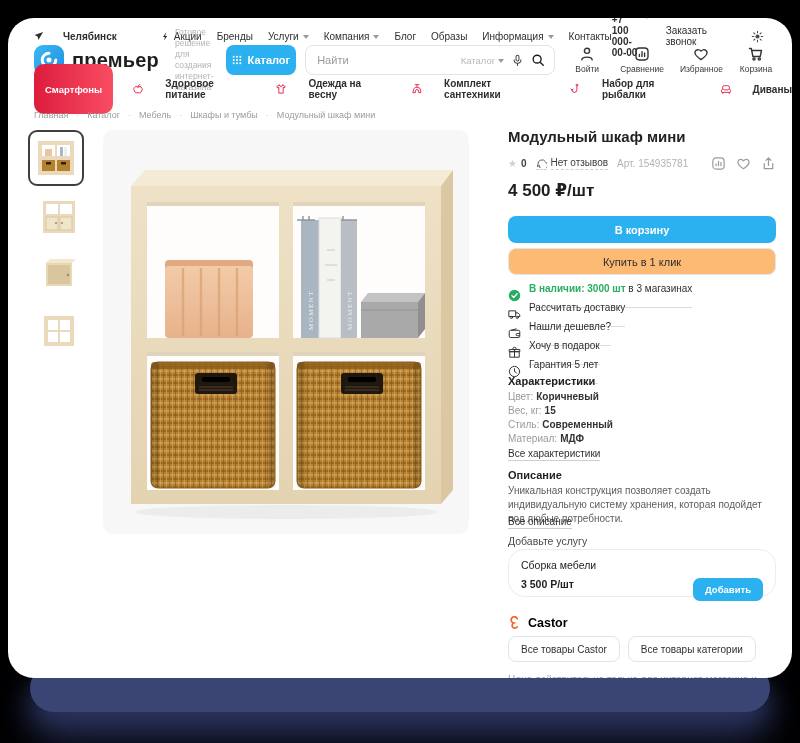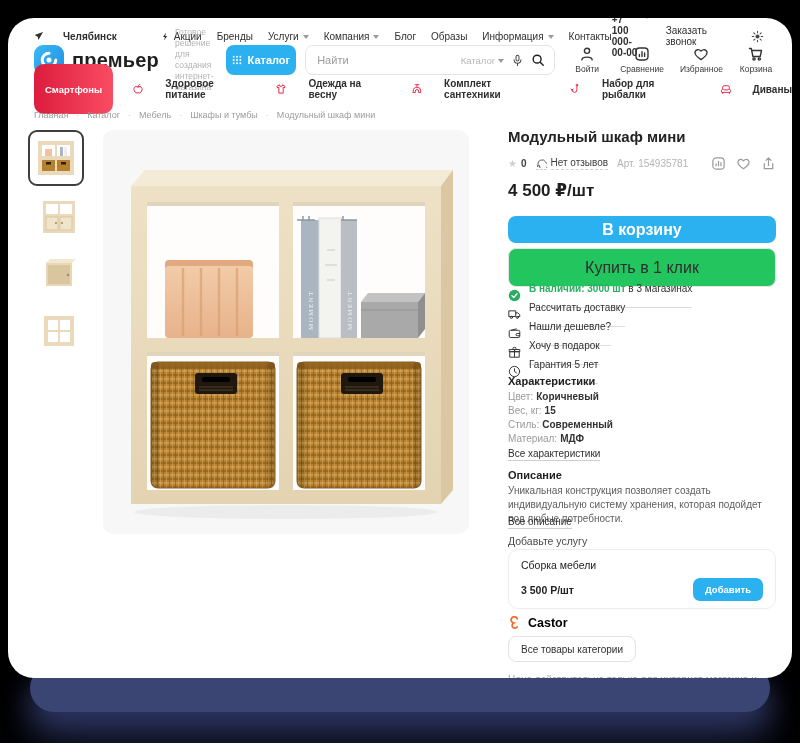--- a/index.html
+++ b/index.html
@@ -70,42 +70,42 @@
   .ptitle{top:0;font-size:15px;font-weight:800;color:#222}
   .meta{top:28px;display:flex;align-items:center;gap:9px;font-size:10px;color:#3d3d3d}
   .star{color:#cfcfcf;font-size:10px}
   .rating-num{font-weight:600;color:#444;margin-left:-5px}
   .reviews{display:flex;align-items:center;gap:4px;cursor:pointer}
   .reviews span{border-bottom:1px dashed #cfcfcf;padding-bottom:1px}
   .sku{color:#b3b3b3}
   .meta-icons{margin-left:auto;display:flex;gap:10px;color:#9a9a9a}
   .meta-icons .mi{cursor:pointer}
   .price{top:52px;font-size:17px;font-weight:800;color:#1f1f1f}
-  .btn{border:none;border-radius:8px;font-family:inherit;font-size:16px;cursor:pointer;
+  .btn{border:none;border-radius:8px;font-family:inherit;font-size:11px;cursor:pointer;
     display:flex;align-items:center;justify-content:center;box-sizing:border-box;width:100%}
   .btn-cart{top:88px;height:27px;background:#2bb0f0;color:#fff;font-weight:700}
-  .btn-click{top:120px;height:39px;background:#22c55e;border:1px solid #e5e5e5;color:#2e2e2e}
+  .btn-click{top:120px;height:27px;background:#fdba74;border:1px solid #e5e5e5;color:#2e2e2e}
   .irow{display:flex;align-items:center;gap:8px;font-size:10px;color:#2f2f2f}
   .irow .lnk{border-bottom:1px solid #dcdcdc;padding-bottom:13px;cursor:pointer}
   .stock-green{color:#27ae60;font-weight:700}
   .r1{top:155px}.r2{top:174px}.r3{top:193px}.r4{top:212px}.r5{top:231px}
   .sect-h{font-size:11px;font-weight:700;color:#222}
   .spec-h{top:247px}
   .spec{font-size:10px;color:#9a9a9a}
   .spec b{color:#333;font-weight:600;margin-left:3px}
   .s1{top:263px}.s2{top:277px}.s3{top:291px}.s4{top:305px}
   .all-link{font-size:10px;color:#2f2f2f;border-bottom:1px solid #cfcfcf;width:max-content;padding-bottom:1px;cursor:pointer}
   .spec-all{top:320px}
   .desc-h{top:341px}
   .desc-p{top:356px;font-size:10px;line-height:14px;color:#5d5d5d}
   .desc-all{top:388px}
   .svc-h{top:407px;font-size:10.5px;color:#4a4a4a;font-weight:400}
-  .svc-box{top:421px;height:60px;border:1px solid #ececec;border-radius:10px;box-sizing:border-box;padding:9px 12px}
+  .svc-box{top:421px;height:48px;border:1px solid #ececec;border-radius:16px;box-sizing:border-box;padding:9px 12px}
   .svc-name{font-size:10.5px;color:#222}
-  .svc-row{display:flex;align-items:center;margin-top:7px}
+  .svc-row{display:flex;align-items:flex-start;margin-top:7px}
   .svc-price{font-size:10.5px;font-weight:600;color:#222}
   .svc-btn{margin-left:auto;width:70px;height:23px;border:none;border-radius:7px;background:#2bb0f0;color:#fff;
     font-size:9.5px;font-weight:700;font-family:inherit;cursor:pointer}
   .brand{top:488px;display:flex;align-items:center;gap:6px;font-size:12.5px;font-weight:800;color:#000000;cursor:pointer}
   .bbtns{top:508px;display:flex;gap:8px}
   .bbtn{height:26px;padding:0 12px;border:1px solid #e3e3e3;border-radius:8px;background:#fff;
     font-size:10px;color:#2f2f2f;font-family:inherit;cursor:pointer}
   .disclaimer{top:545px;font-size:10px;line-height:14px;color:#9e9e9e}
   .ic{display:inline-flex;flex:none}
 </style>
@@ -552,19 +552,20 @@
     <div class="abs brand">
       <span class="ic">
         <svg width="14" height="14" viewBox="0 0 16 16" fill="none" stroke="#f2682a" stroke-width="2" stroke-linecap="round">
           <path d="M10.6 3.2A3.6 3.6 0 1 0 6.6 8a3.1 3.1 0 1 0 3.8 4.6"></path>
         </svg>
       </span>
       <span>Castor</span>
     </div>
 
     <div class="abs bbtns">
+      <button class="bbtn">Все товары Castor</button>
       <button class="bbtn">Все товары категории</button>
     </div>
 
     <div class="abs disclaimer">Цена действительна только для интернет-магазина и может отличаться от цен в розничных магазинах</div>
   </div>
 
 </div>
 
 </body></html>

